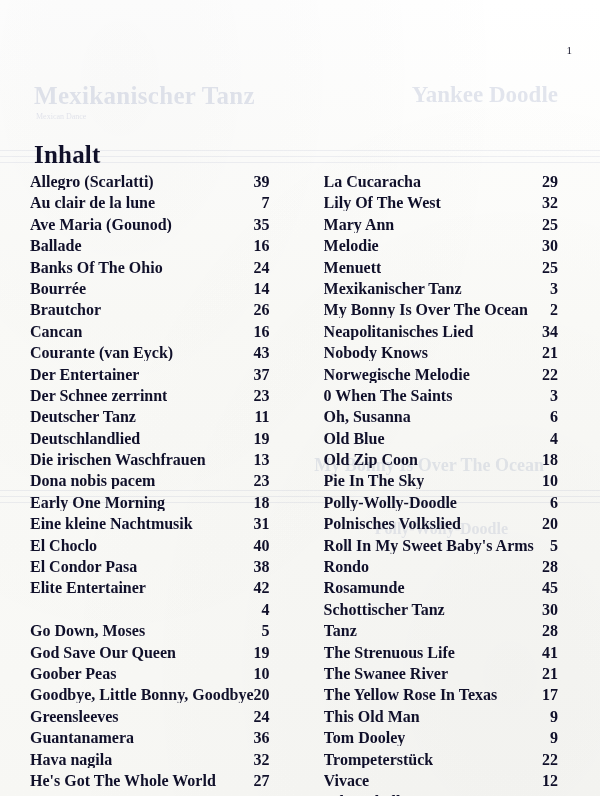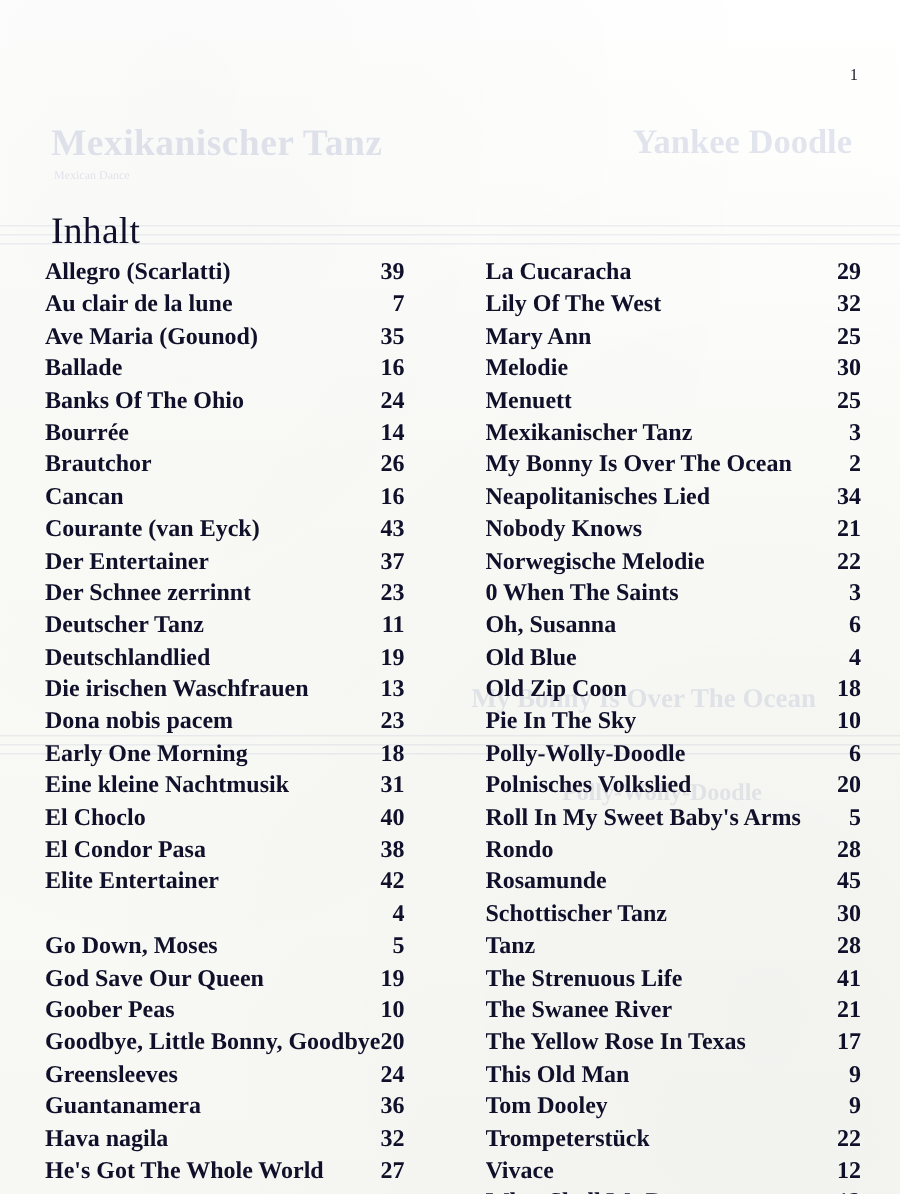--- a/index.html
+++ b/index.html
@@ -52,21 +52,21 @@
     color: rgba(40, 60, 130, 0.13);
     white-space: nowrap;
   }
   .ghost-title-left {
     left: 34px;
     top: 82px;
     font-size: 25px;
     letter-spacing: 0.3px;
   }
   .ghost-title-right {
-    right: 32px;
+    right: 42px;
     top: 82px;
     font-size: 23px;
   }
   .ghost-sub-left {
     left: 36px;
     top: 112px;
     font-size: 8px;
     font-weight: normal;
     color: rgba(40, 60, 130, 0.12);
   }
@@ -87,21 +87,21 @@
     left: 0;
     right: 0;
     height: 1px;
     background: rgba(40, 60, 130, 0.07);
   }
   .heading {
     position: absolute;
     left: 34px;
     top: 124px;
     font-size: 25px;
-    font-weight: normal;
+    font-weight: bold;
     color: #10102a;
     letter-spacing: 0.2px;
   }
   .columns {
     position: absolute;
     left: 30px;
     right: 26px;
     top: 174px;
     display: flex;
     gap: 28px;
@@ -129,21 +129,21 @@
   }
   .entry .pg {
     flex: 0 0 auto;
     text-align: right;
     min-width: 16px;
   }
   .col-left .pg {
     margin-right: 26px;
   }
   .col-right .pg {
-    margin-right: 0px;
+    margin-right: 16px;
   }
 </style>
 </head>
 <body>
 
 <div class="page">
   <div class="paper-noise"></div>
 
   <div class="ghost-layer">
     <div class="ghost ghost-title-left">Mexikanischer Tanz</div>

